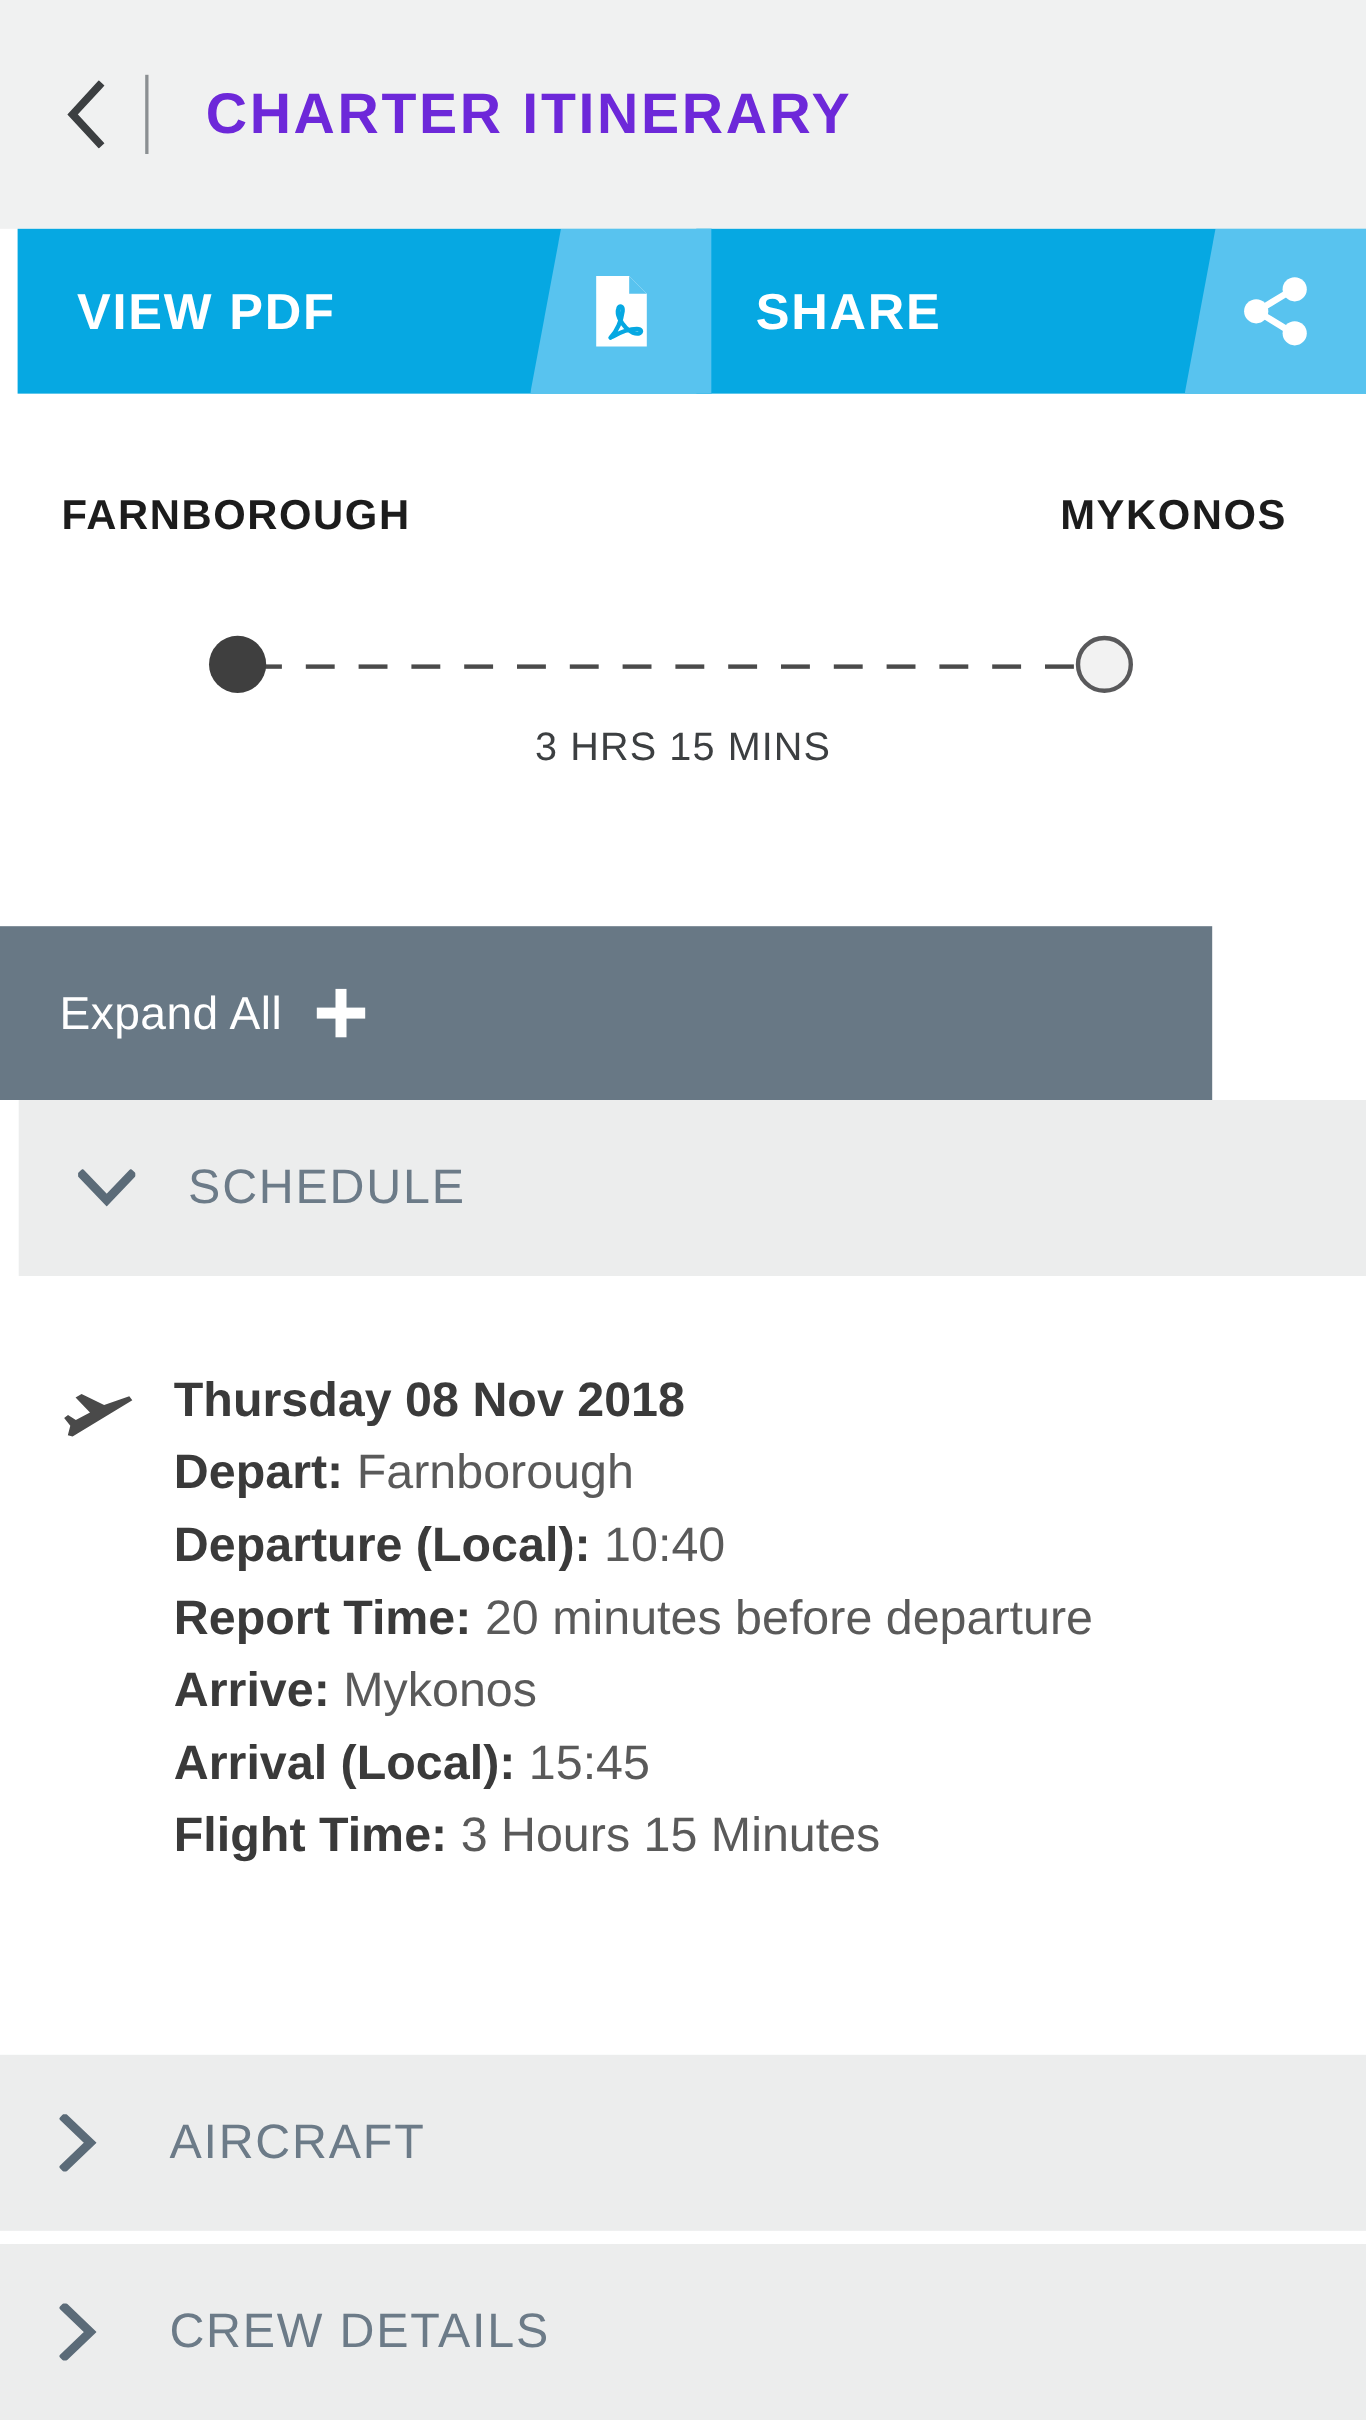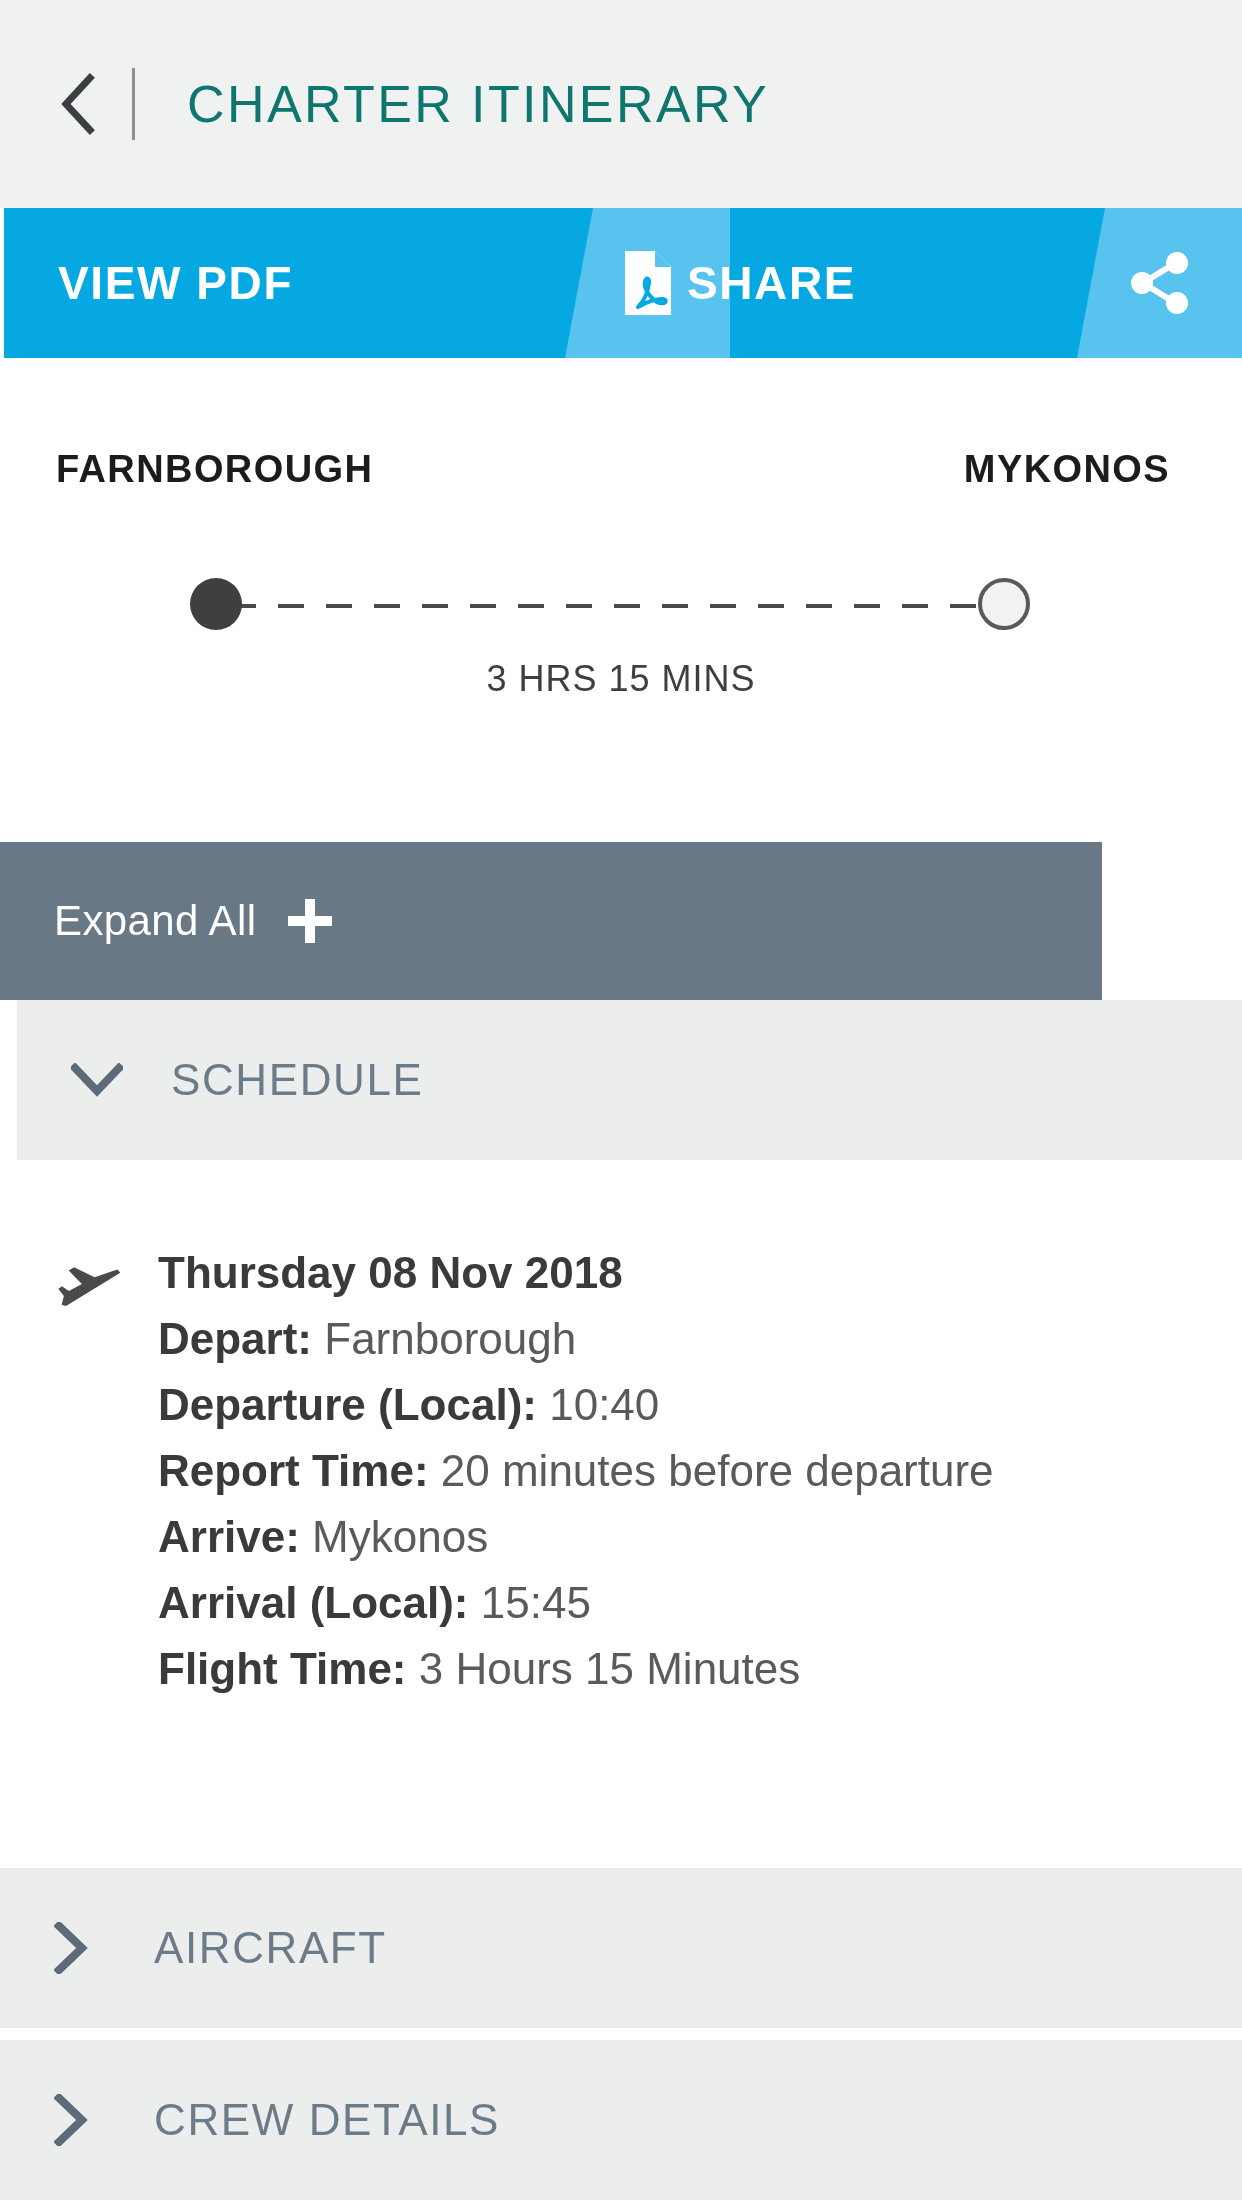--- a/index.html
+++ b/index.html
@@ -47,42 +47,42 @@
     width: 3px;
     height: 72px;
     background: #8b8f92;
     margin-left: 22px;
     margin-right: 0px;
   }
   .header-title {
     margin-left: 52px;
     font-size: 52px;
     letter-spacing: 2.4px;
-    color: #0f766e;
-    font-weight: 400;
+    color: #6d28d9;
+    font-weight: 700;
     white-space: nowrap;
   }
 
   
   .actions {
     position: absolute;
     top: 208px;
     left: 0;
     width: 1242px;
     height: 150px;
   }
   .action-btn {
     position: absolute;
     top: 0;
     height: 150px;
     overflow: hidden;
     cursor: pointer;
     background: #06a8e2;
   }
-  .action-btn.pdf  { left: 4px;   width: 726px; }
+  .action-btn.pdf  { left: 16px;   width: 631px; }
   .action-btn.share{ left = 0; left: 633px; width: 609px; }
 
   .action-label {
     position: absolute;
     left: 54px;
     top: 0;
     height: 150px;
     line-height: 150px;
     color: #ffffff;
     font-size: 46px;

